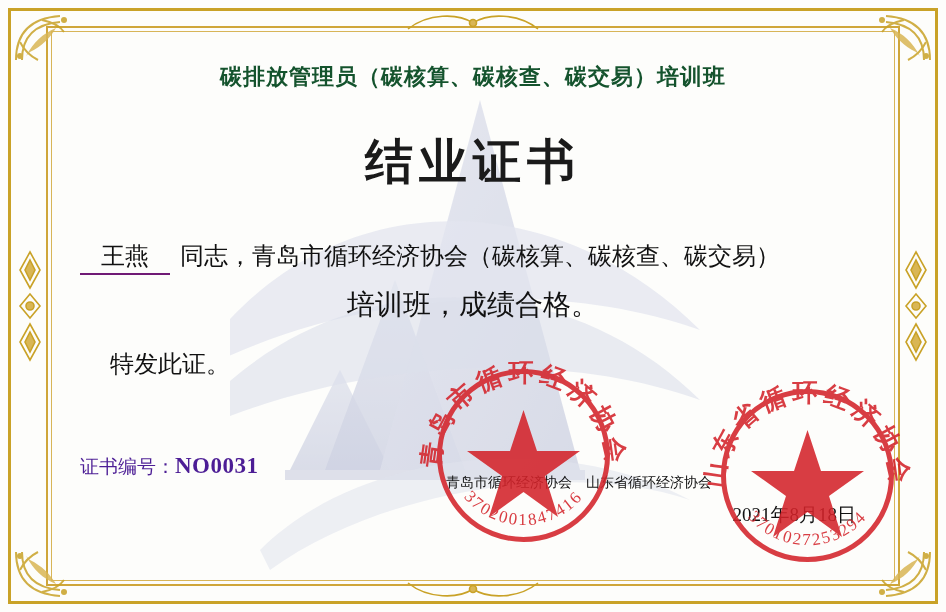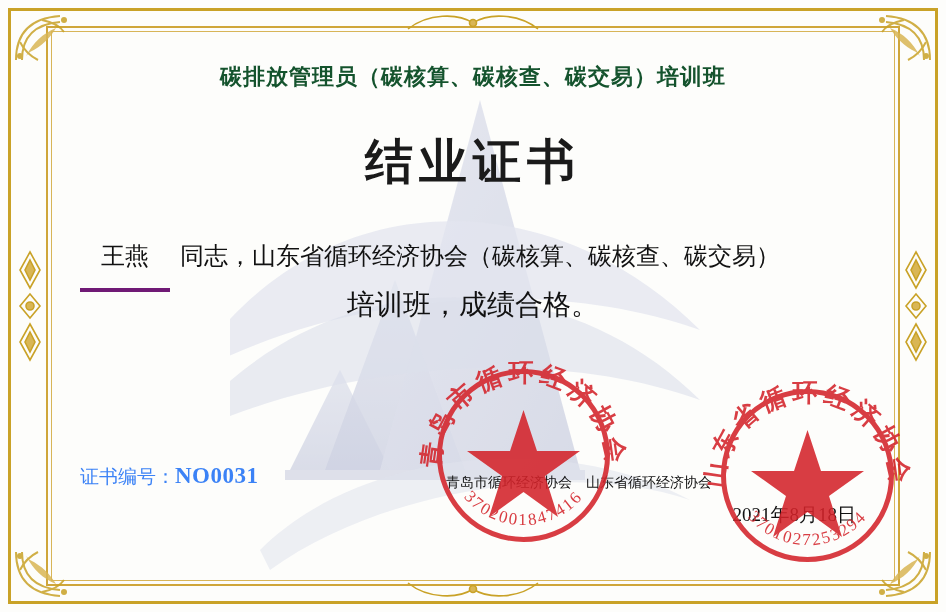--- a/index.html
+++ b/index.html
@@ -118,46 +118,46 @@
     left: 24px;
     right: 10px;
     font-size: 24px;
     color: #111;
     white-space: nowrap;
   }
   .name {
     display: inline-block;
     min-width: 78px;
     text-align: center;
-    border-bottom: 4px solid #701a75;
-    padding: 0 6px 16px 6px;
+    border-bottom: 2px solid #701a75;
+    padding: 0 6px 1px 6px;
     margin-right: 10px;
     font-size: 24px;
   }
   .body-line2 {
     position: absolute;
     top: 250px;
     left: 0; right: 0;
     text-align: center;
     font-size: 28px;
     color: #111;
   }
   .body-line3 {
     position: absolute;
     top: 312px;
     left: 54px;
     font-size: 24px;
     color: #111;
   }
   .cert-no {
     position: absolute;
-    bottom: 86px;
+    bottom: 96px;
     left: 24px;
     font-size: 19px;
-    color: #3b82f6;
+    color: #4c1d95;
     white-space: nowrap;
   }
   .cert-no .num {
     font-size: 23px;
     font-weight: bold;
     letter-spacing: 0.5px;
     font-family: "Liberation Serif", serif;
   }
   .org-line {
     position: absolute;
@@ -312,24 +312,25 @@
       <path d="M-10 360 C130 230 340 240 470 370 C330 320 140 330 -10 390 Z" fill="#c0c6de" opacity="0.6"></path>
       <path d="M30 520 C130 420 330 400 460 470 C340 430 150 460 40 540 Z" fill="#c8cde2" opacity="0.55"></path>
     </svg>
   </div>
 
   <div class="content">
     <div class="title">碳排放管理员（碳核算、碳核查、碳交易）培训班</div>
     <div class="subtitle">结业证书</div>
 
     <div class="body-line1">
-      <span class="name">王燕</span><span>同志，山东省循环经济协会（碳核算、碳核查、碳交易）</span>
+      <span class="name">王燕</span><span>同志，青岛市循环经济协会（碳核算、碳核查、碳交易）</span>
     </div>
 
     <div class="body-line2">培训班，成绩合格。</div>
+    <div class="body-line3">特发此证。</div>
 
     <div class="cert-no">
       <span>证书编号：</span><span class="num">NO0031</span>
     </div>
 
     <div class="org-line">
       <span class="org1">青岛市循环经济协会</span><span class="org2">山东省循环经济协会</span>
     </div>
 
     <div class="date-line">2021年8月18日</div>

